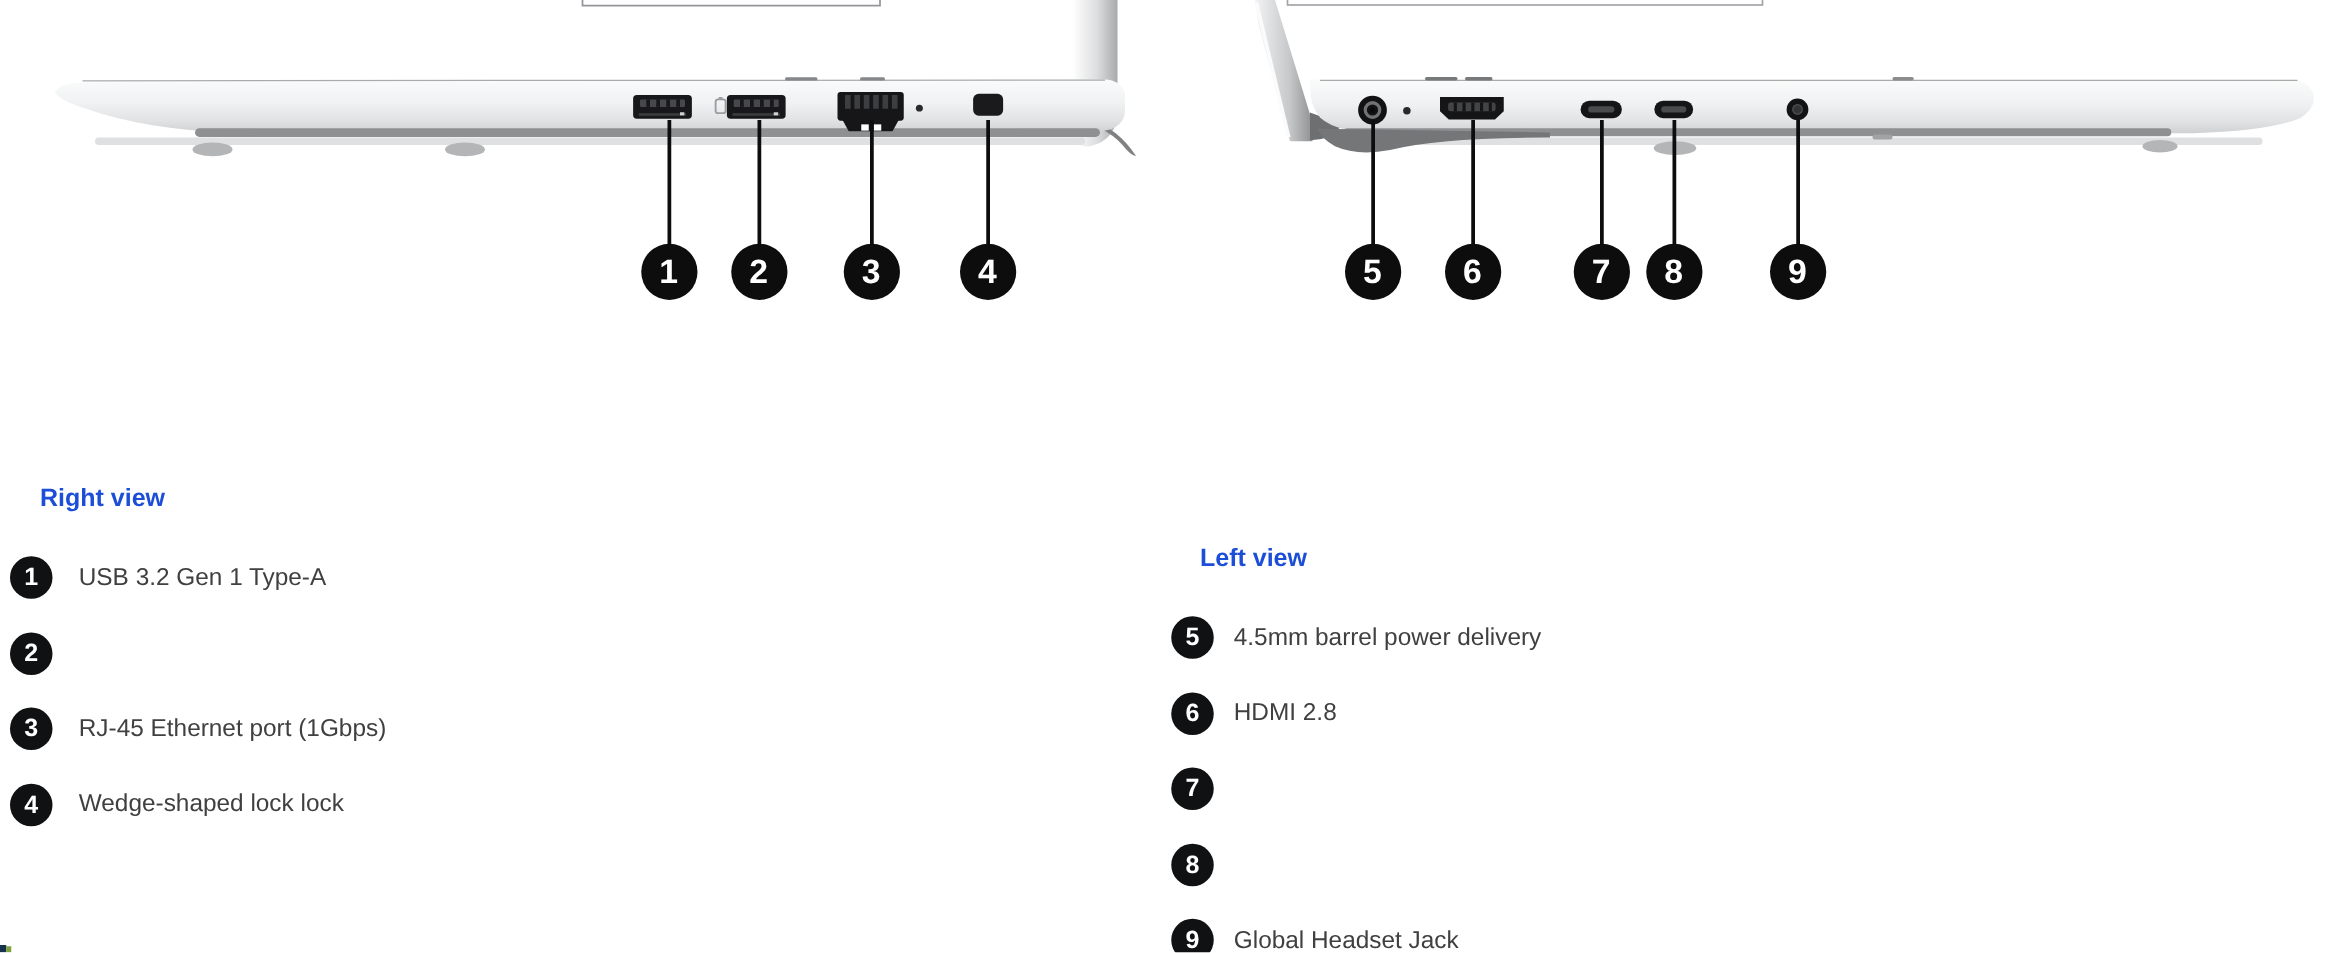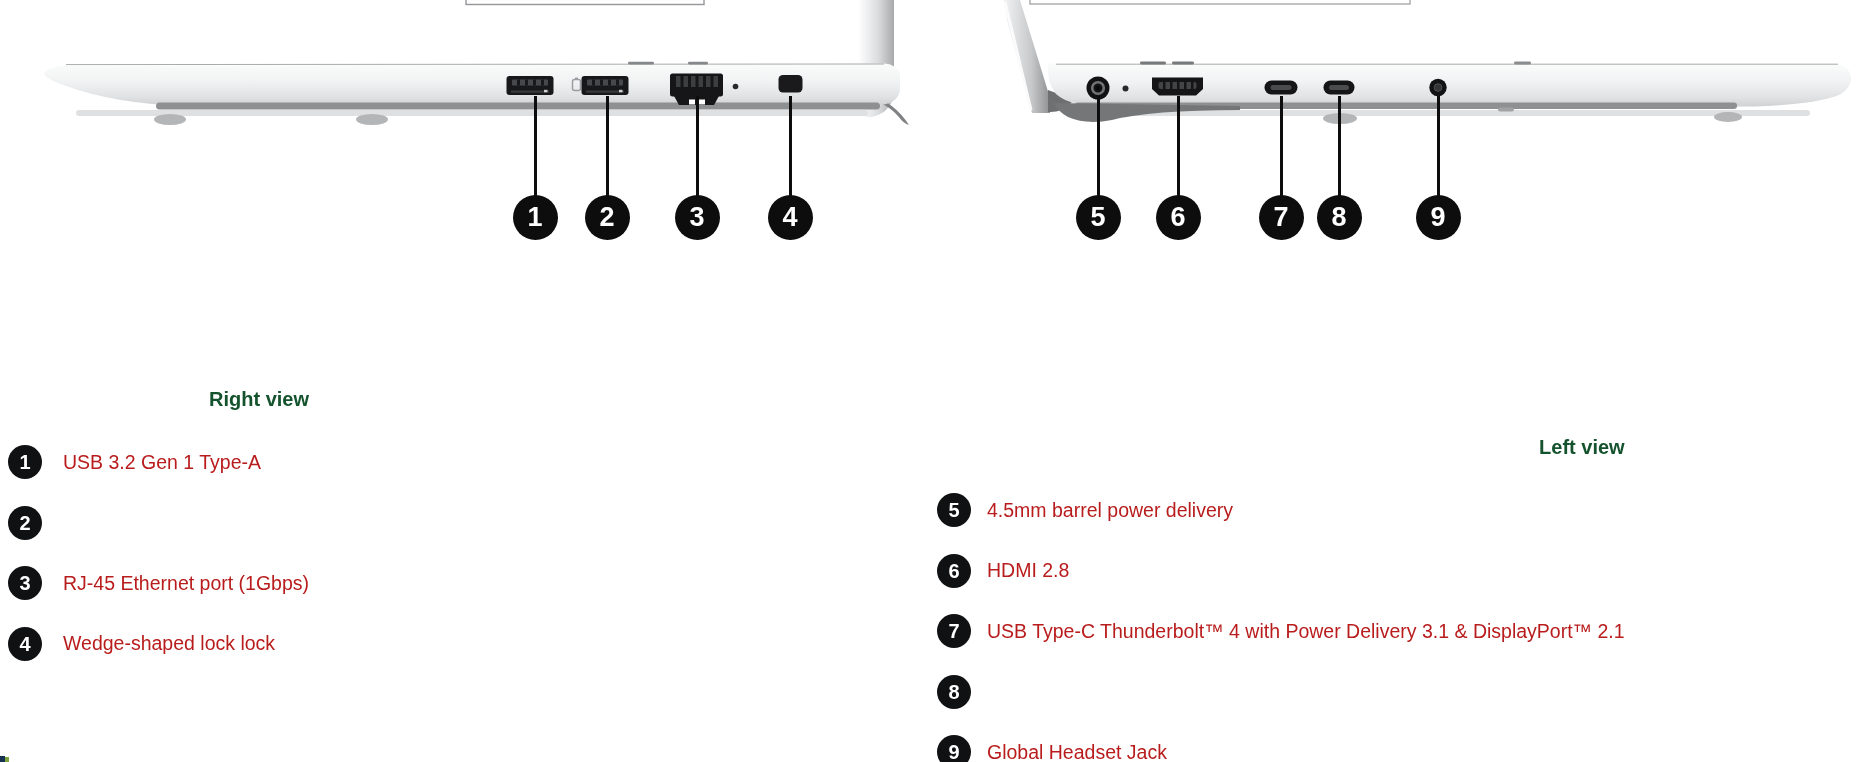--- a/index.html
+++ b/index.html
@@ -20,35 +20,34 @@
     position:absolute; top:195px; width:45px; height:45px; border-radius:50%;
     background:#0d0d0d; color:#ffffff; display:flex; align-items:center; justify-content:center;
     font-size:27px; font-weight:bold; line-height:1;
   }
 
   
   .legend-col { position:absolute; top:388px; }
   .legend-col.right-view { left:8px; }
   .legend-col.left-view  { left:937px; }
   .legend-title {
-    font-size:20px; font-weight:bold; color:#14532d; height:23px; line-height:23px;
+    font-size:20px; font-weight:bold; color:#1d4ed8; height:23px; line-height:23px;
     margin-bottom:34px;
-    text-align:right;
   }
   .legend-col.right-view .legend-title { margin-left:24px; }
   .legend-col.left-view  .legend-title { margin-left:23px;margin-top:48px; }
   .legend-list { list-style:none; display:flex; flex-direction:column; row-gap:26.5px; }
   .legend-item { display:flex; align-items:center; height:34px; }
   .legend-badge {
     flex:0 0 34px; width:34px; height:34px; border-radius:50%; background:#101112;
     color:#ffffff; display:flex; align-items:center; justify-content:center;
     font-size:20px; font-weight:bold; line-height:1;
   }
   .legend-label {
-    margin-left:21px; font-size:19.5px; color:#b91c1c; white-space:nowrap;
+    margin-left:21px; font-size:19.5px; color:#404040; white-space:nowrap;
   }
   .legend-col.left-view .legend-label { margin-left:16px; }
 
   
   .corner-artifact { position:absolute; left:0; top:756px; width:11px; height:6px; display:flex; }
   .corner-artifact .c1 { width:5px; height:6px; background:#16324f; }
   .corner-artifact .c2 { width:4px; height:5px; background:#7da23e; margin-top:1px; }
 </style>
 </head>
 <body>
@@ -238,21 +237,20 @@
       <li class="legend-item">
         <span class="legend-badge">5</span>
         <span class="legend-label">4.5mm barrel power delivery</span>
       </li>
       <li class="legend-item">
         <span class="legend-badge">6</span>
         <span class="legend-label">HDMI 2.8</span>
       </li>
       <li class="legend-item">
         <span class="legend-badge">7</span>
-        <span class="legend-label">USB Type-C Thunderbolt™ 4 with Power Delivery 3.1 &amp; DisplayPort™ 2.1</span>
       </li>
       <li class="legend-item">
         <span class="legend-badge">8</span>
       </li>
       <li class="legend-item">
         <span class="legend-badge">9</span>
         <span class="legend-label">Global Headset Jack</span>
       </li>
     </ul>
   </div>

